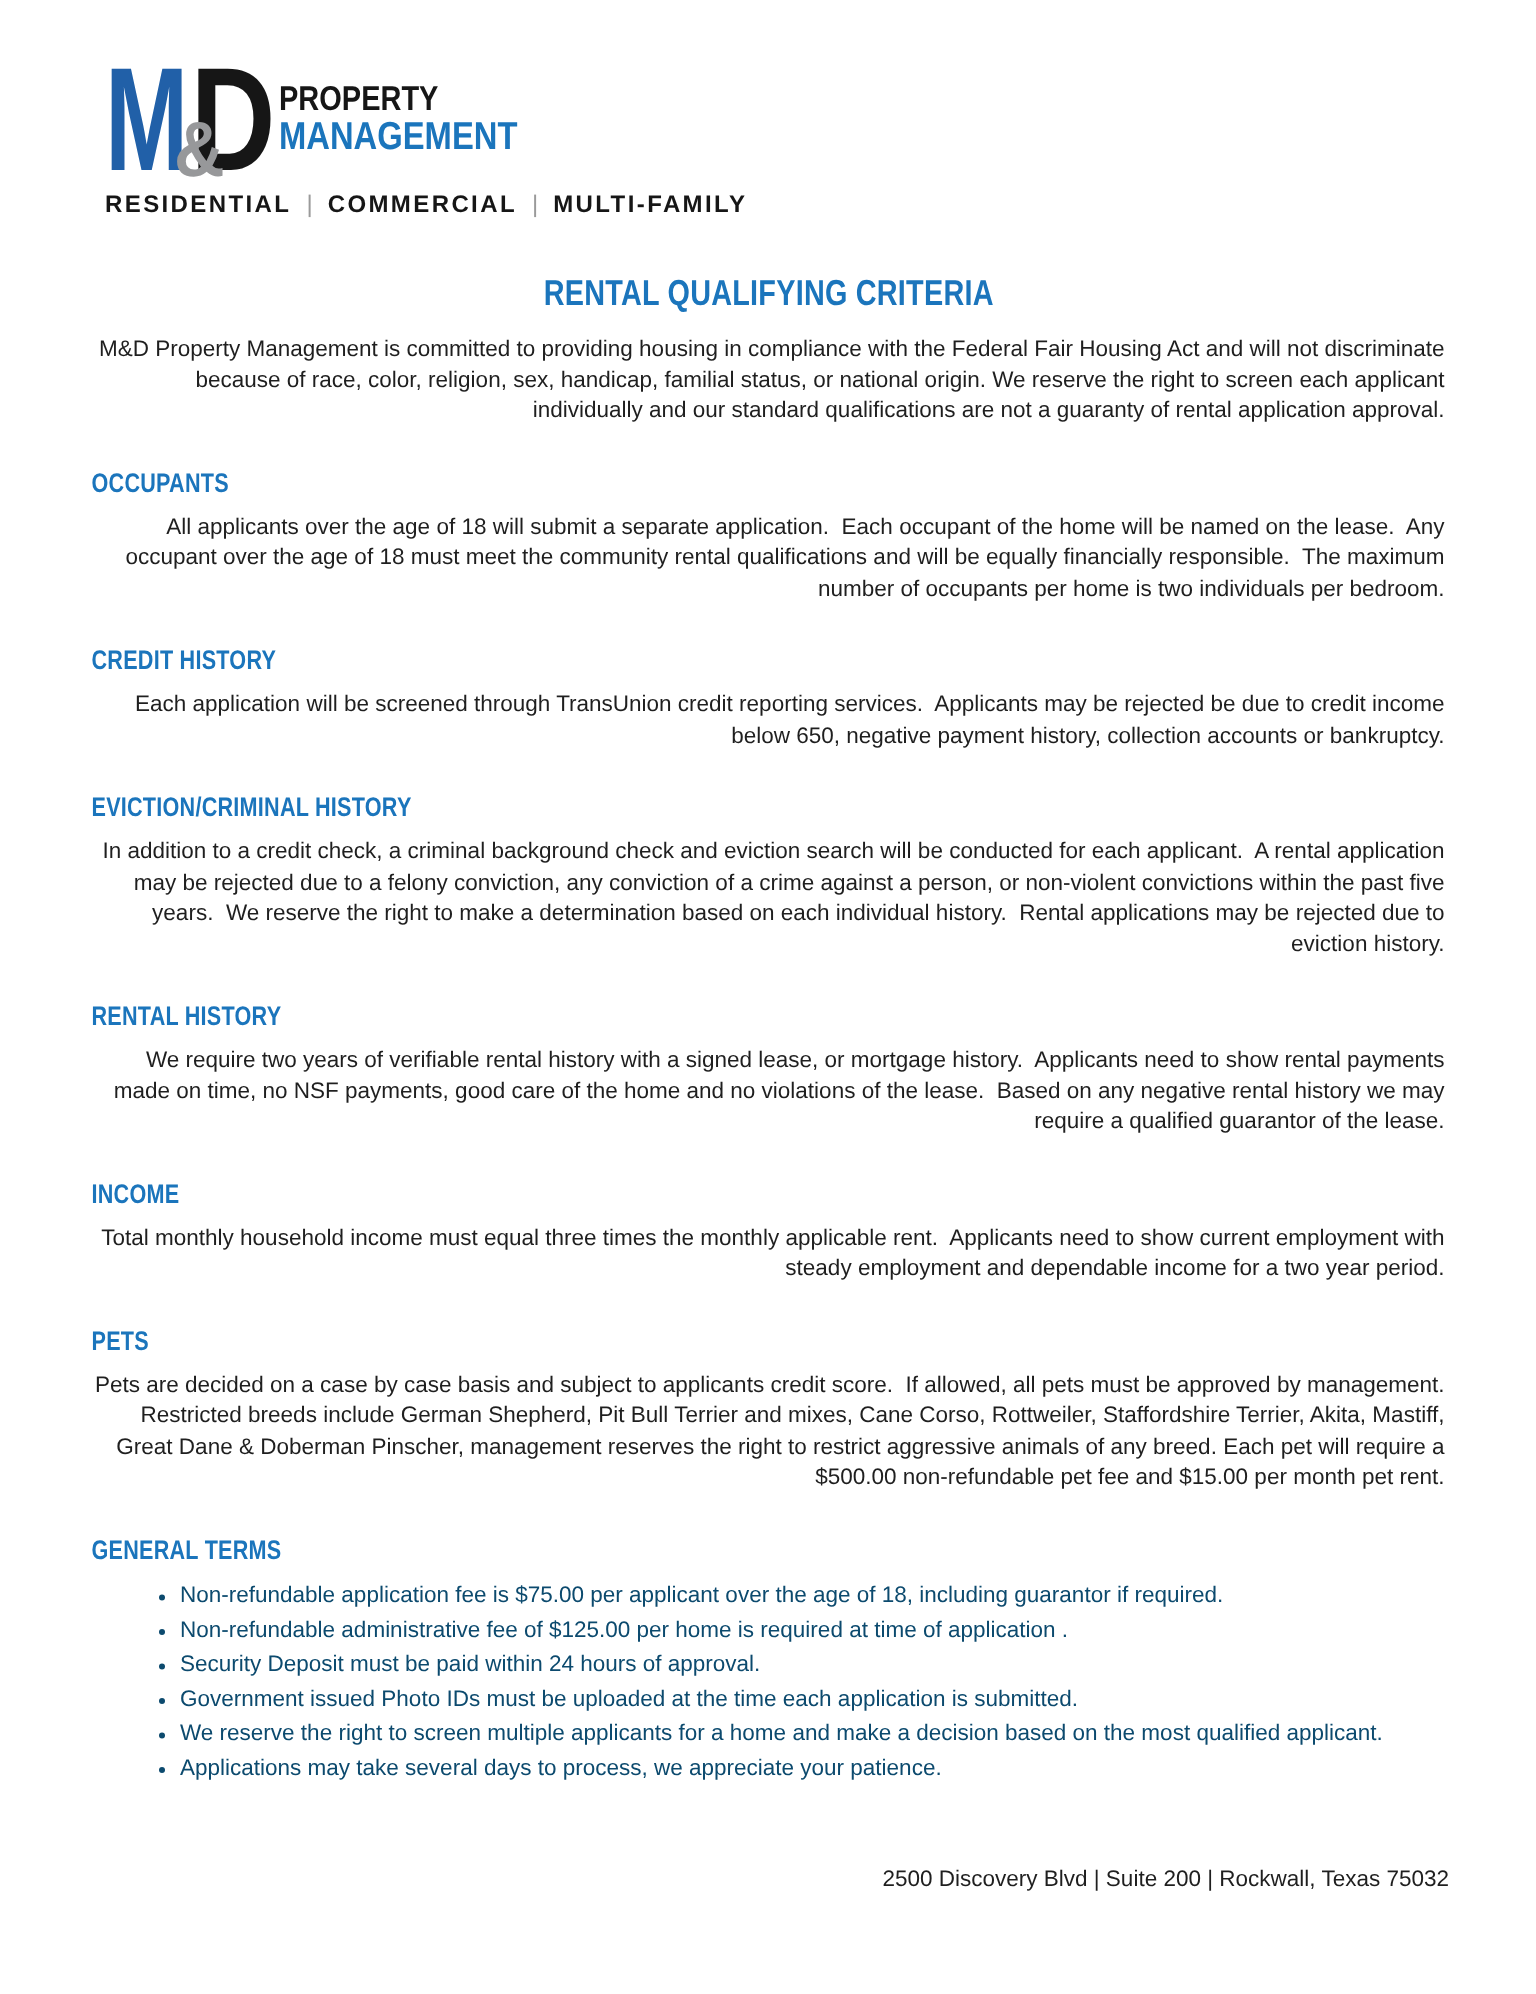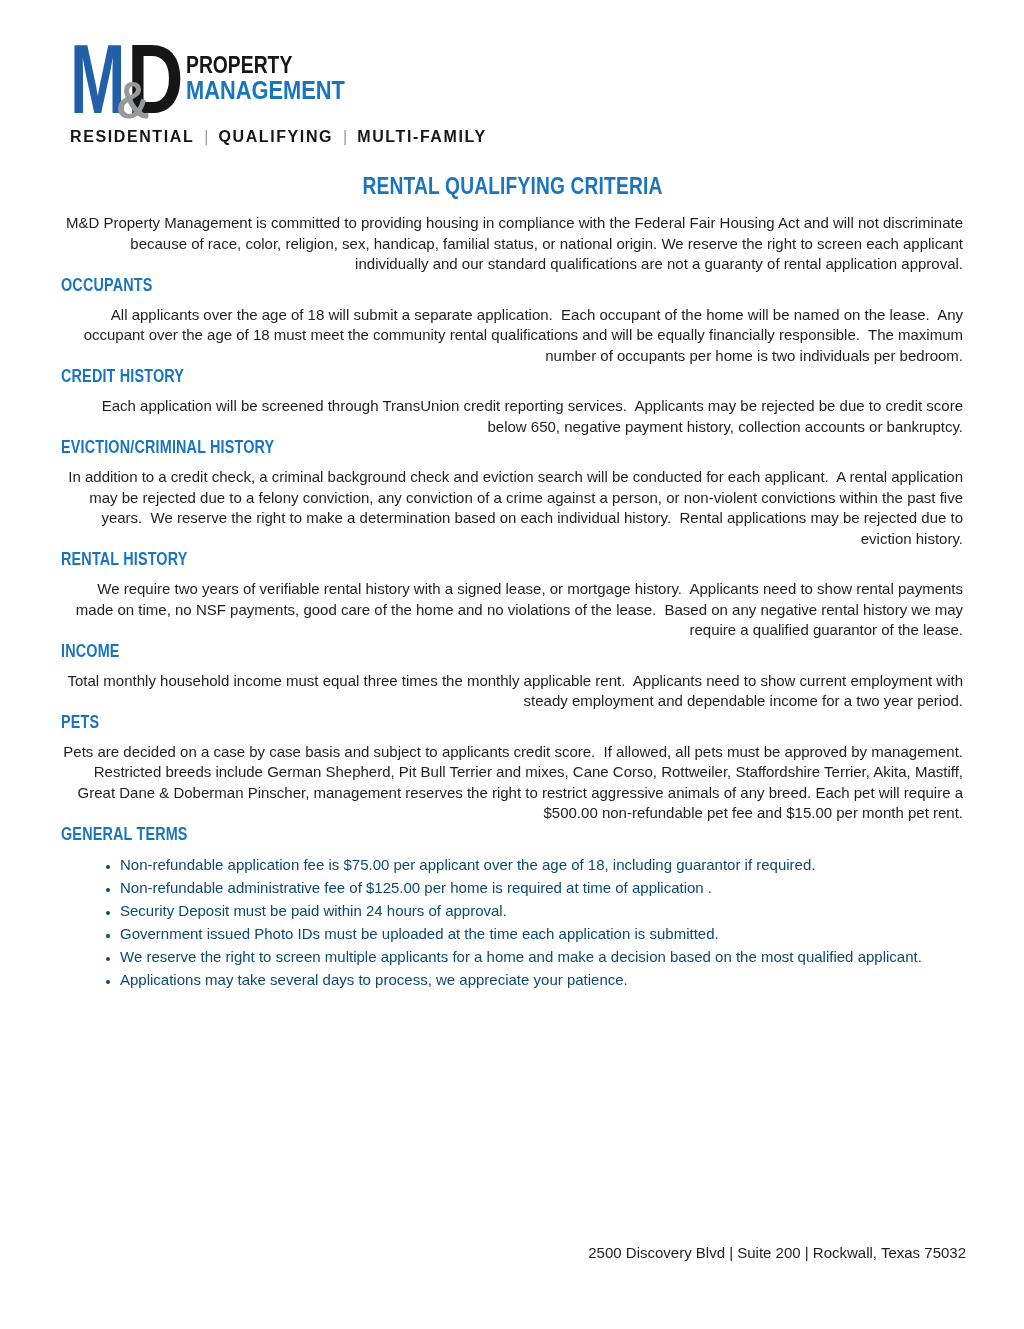--- a/index.html
+++ b/index.html
@@ -48,36 +48,36 @@
     color: #1B75BC; transform: scaleX(0.84); transform-origin: 0 50%;
   }
   .logo-tagline {
     margin-top: 8px; display: flex; align-items: center; gap: 10px;
     font-weight: 700; font-size: 16px; letter-spacing: 1.6px; color: #161616;
     white-space: nowrap;
   }
   .logo-tagline .sep { color: #9a9a9a; font-weight: 400; letter-spacing: 0; }
 
   
-  .doc-title-wrap { text-align: center; margin-top: 26px; }
+  .doc-title-wrap { text-align: center; margin-top: 36px; }
   .doc-title {
     display: inline-block; font-weight: 700; font-size: 24px;
     color: #1B75BC; transform: scaleX(0.8); transform-origin: 50% 50%;
     letter-spacing: 0.2px; white-space: nowrap;
   }
 
   
   .content { margin: 0 61px; }
   .para {
     font-size: 15px; line-height: 20.5px; color: #1f1f1f;
     white-space: pre-wrap; margin-top: 9px; text-align: right;
   }
   .intro { margin-top: 13px; }
   .section-heading {
-    display: block; 
+    display: block; margin-top: 27px;
   }
   .section-heading > span {
     display: inline-block; font-weight: 700; font-size: 18px;
     color: #1B75BC; transform: scaleX(0.8); transform-origin: 0 50%;
     letter-spacing: 0.2px; white-space: nowrap;
   }
   ul.bullets { margin: 10px 0 0 32px; padding-left: 27px; list-style: disc; }
   ul.bullets li {
     font-size: 15px; line-height: 20.5px; margin-bottom: 2.5px; color: #0c4a6e;
   }
@@ -102,21 +102,21 @@
         <span class="logo-d">D</span>
       </div>
       <div class="logo-words">
         <span class="logo-word-top">PROPERTY</span>
         <span class="logo-word-bottom">MANAGEMENT</span>
       </div>
     </div>
     <div class="logo-tagline">
       <span>RESIDENTIAL</span>
       <span class="sep">|</span>
-      <span>QUALIFYING</span>
+      <span>COMMERCIAL</span>
       <span class="sep">|</span>
       <span>MULTI-FAMILY</span>
     </div>
   </div>
 
   <div class="doc-title-wrap">
     <span class="doc-title">RENTAL QUALIFYING CRITERIA</span>
   </div>
 
   <div class="content">
@@ -124,21 +124,21 @@
     <p class="para intro">M&amp;D Property Management is committed to providing housing in compliance with the Federal Fair Housing Act and will not discriminate because of race, color, religion, sex, handicap, familial status, or national origin. We reserve the right to screen each applicant individually and our standard qualifications are not a guaranty of rental application approval.</p>
 
     <div class="section-heading">
       <span>OCCUPANTS</span>
     </div>
     <p class="para">All applicants over the age of 18 will submit a separate application.  Each occupant of the home will be named on the lease.  Any occupant over the age of 18 must meet the community rental qualifications and will be equally financially responsible.  The maximum number of occupants per home is two individuals per bedroom.</p>
 
     <div class="section-heading">
       <span>CREDIT HISTORY</span>
     </div>
-    <p class="para">Each application will be screened through TransUnion credit reporting services.  Applicants may be rejected be due to credit score below 650, negative payment history, collection accounts or bankruptcy.</p>
+    <p class="para">Each application will be screened through TransUnion credit reporting services.  Applicants may be rejected be due to credit income below 650, negative payment history, collection accounts or bankruptcy.</p>
 
     <div class="section-heading">
       <span>EVICTION/CRIMINAL HISTORY</span>
     </div>
     <p class="para">In addition to a credit check, a criminal background check and eviction search will be conducted for each applicant.  A rental application may be rejected due to a felony conviction, any conviction of a crime against a person, or non-violent convictions within the past five years.  We reserve the right to make a determination based on each individual history.  Rental applications may be rejected due to eviction history.</p>
 
     <div class="section-heading">
       <span>RENTAL HISTORY</span>
     </div>
     <p class="para">We require two years of verifiable rental history with a signed lease, or mortgage history.  Applicants need to show rental payments made on time, no NSF payments, good care of the home and no violations of the lease.  Based on any negative rental history we may require a qualified guarantor of the lease.</p>

